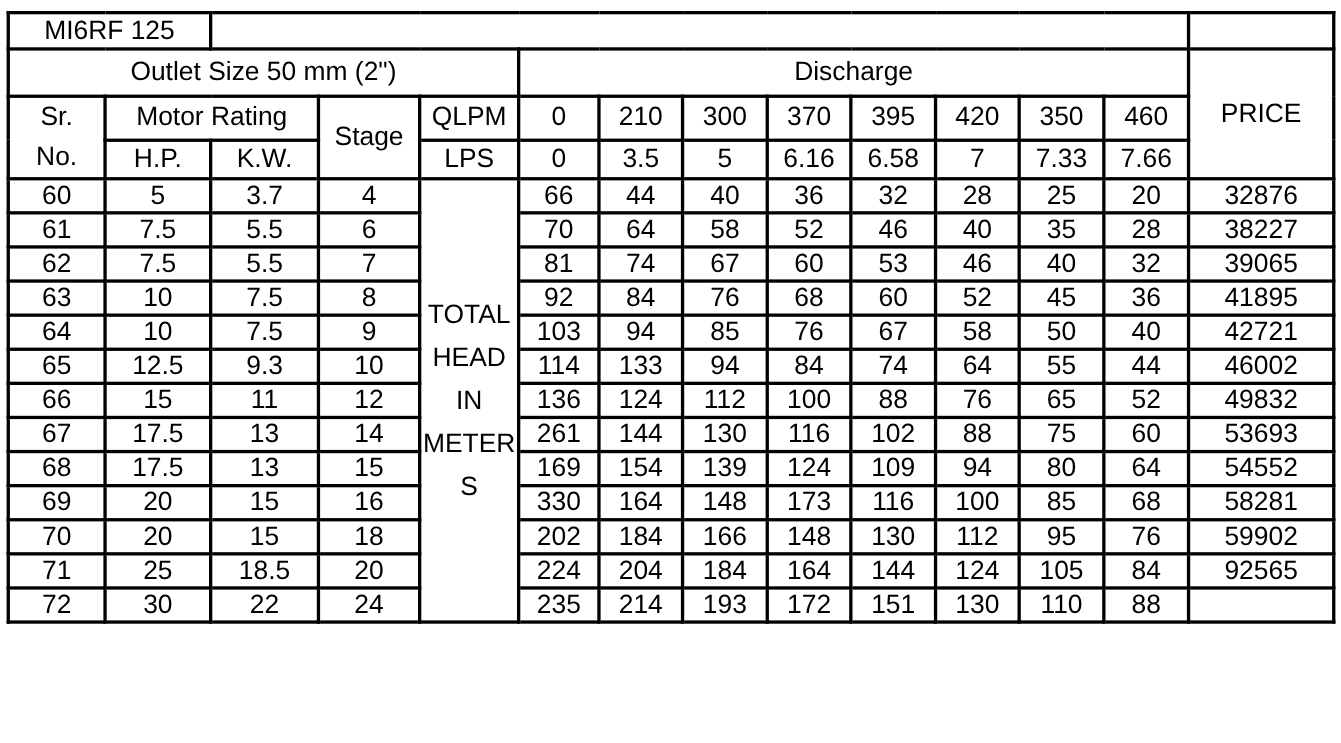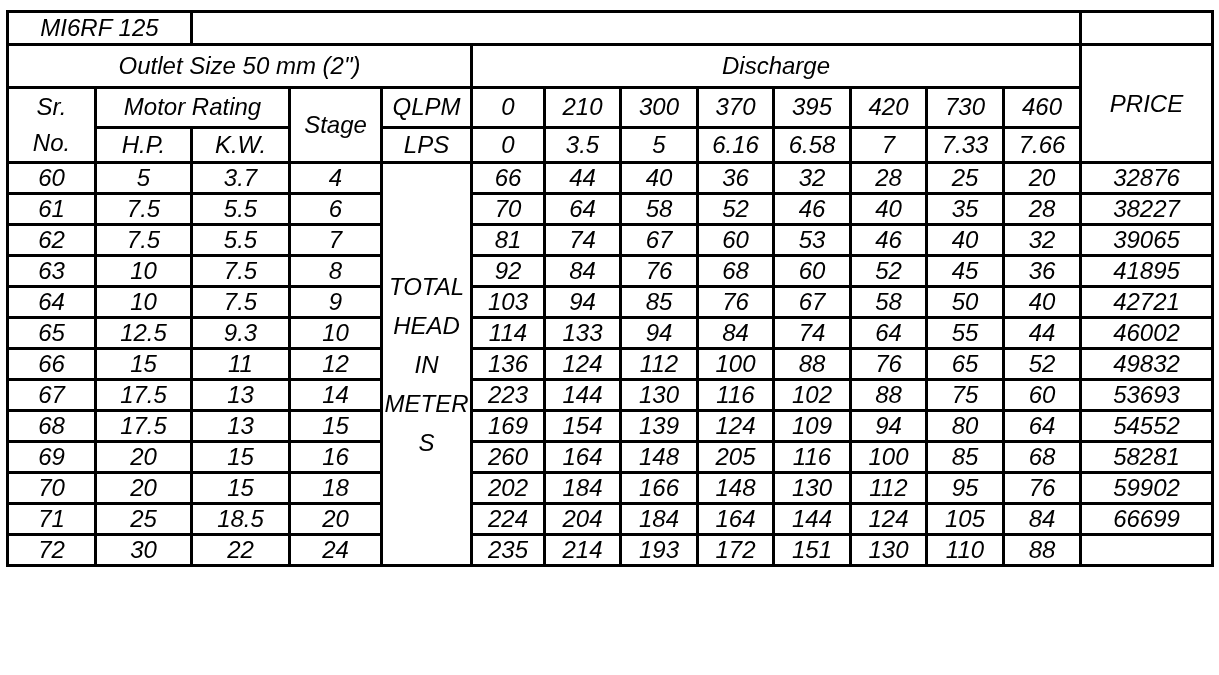--- a/index.html
+++ b/index.html
@@ -11,21 +11,20 @@
     width: 1219px;
     height: 675px;
     overflow: hidden;
     font-family: "Liberation Sans", sans-serif;
     color: #000000;
   }
   table.price-table {
     border-collapse: collapse;
     table-layout: fixed;
     margin: 10px 0 0 6px;
-    font-style: italic;
   }
   table.price-table td {
     border: 3px solid #000000;
     text-align: center;
     vertical-align: middle;
     font-size: 24px;
     font-weight: normal;
     padding: 0;
     overflow: hidden;
     white-space: nowrap;
@@ -78,21 +77,21 @@
       </td>
       <td colspan="2">Motor Rating</td>
       <td rowspan="2">Stage</td>
       <td>QLPM</td>
       <td>0</td>
       <td>210</td>
       <td>300</td>
       <td>370</td>
       <td>395</td>
       <td>420</td>
-      <td>730</td>
+      <td>350</td>
       <td>460</td>
     </tr>
     <tr class="r4">
       <td>H.P.</td>
       <td>K.W.</td>
       <td>LPS</td>
       <td>0</td>
       <td>3.5</td>
       <td>5</td>
       <td>6.16</td>
@@ -213,21 +212,21 @@
         <td>76</td>
         <td>65</td>
         <td>52</td>
         <td>49832</td>
       </tr>
       <tr>
         <td>67</td>
         <td>17.5</td>
         <td>13</td>
         <td>14</td>
-        <td>223</td>
+        <td>261</td>
         <td>144</td>
         <td>130</td>
         <td>116</td>
         <td>102</td>
         <td>88</td>
         <td>75</td>
         <td>60</td>
         <td>53693</td>
       </tr>
       <tr>
@@ -243,24 +242,24 @@
         <td>94</td>
         <td>80</td>
         <td>64</td>
         <td>54552</td>
       </tr>
       <tr>
         <td>69</td>
         <td>20</td>
         <td>15</td>
         <td>16</td>
-        <td>260</td>
+        <td>330</td>
         <td>164</td>
         <td>148</td>
-        <td>205</td>
+        <td>173</td>
         <td>116</td>
         <td>100</td>
         <td>85</td>
         <td>68</td>
         <td>58281</td>
       </tr>
       <tr>
         <td>70</td>
         <td>20</td>
         <td>15</td>
@@ -281,21 +280,21 @@
         <td>18.5</td>
         <td>20</td>
         <td>224</td>
         <td>204</td>
         <td>184</td>
         <td>164</td>
         <td>144</td>
         <td>124</td>
         <td>105</td>
         <td>84</td>
-        <td>66699</td>
+        <td>92565</td>
       </tr>
       <tr>
         <td>72</td>
         <td>30</td>
         <td>22</td>
         <td>24</td>
         <td>235</td>
         <td>214</td>
         <td>193</td>
         <td>172</td>

